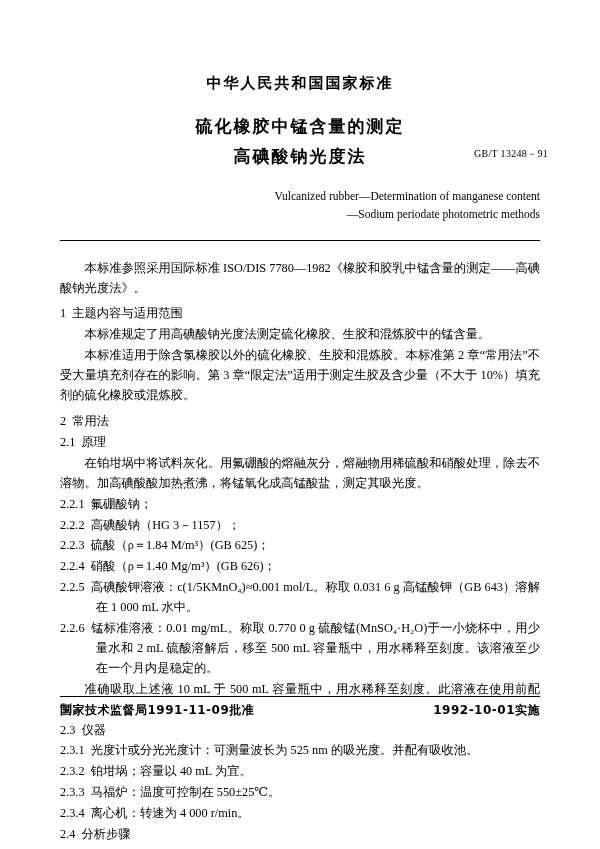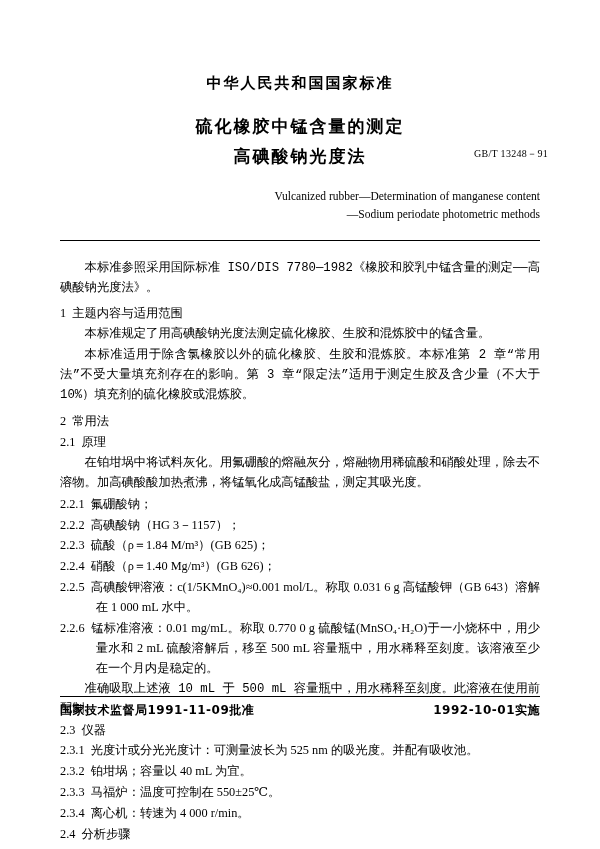--- a/index.html
+++ b/index.html
@@ -79,21 +79,21 @@
   
   .body {
     margin-top: 18px;
     font-size: 12.3px;
     line-height: 1.62;
   }
   .p {
     margin: 0 0 1px 0;
     text-align: justify;
   }
-  .indent2 { text-indent: 2em; font-family: Liberation Mono, monospace; }
+  .indent2 { text-indent: 2em; }
   .sec {
     margin: 6px 0 1px 0;
     font-size: 12.3px;
   }
   .sec-num { margin-right: 6px; }
   .sub {
     margin: 1px 0;
     font-size: 12.3px;
   }
   .hang {

